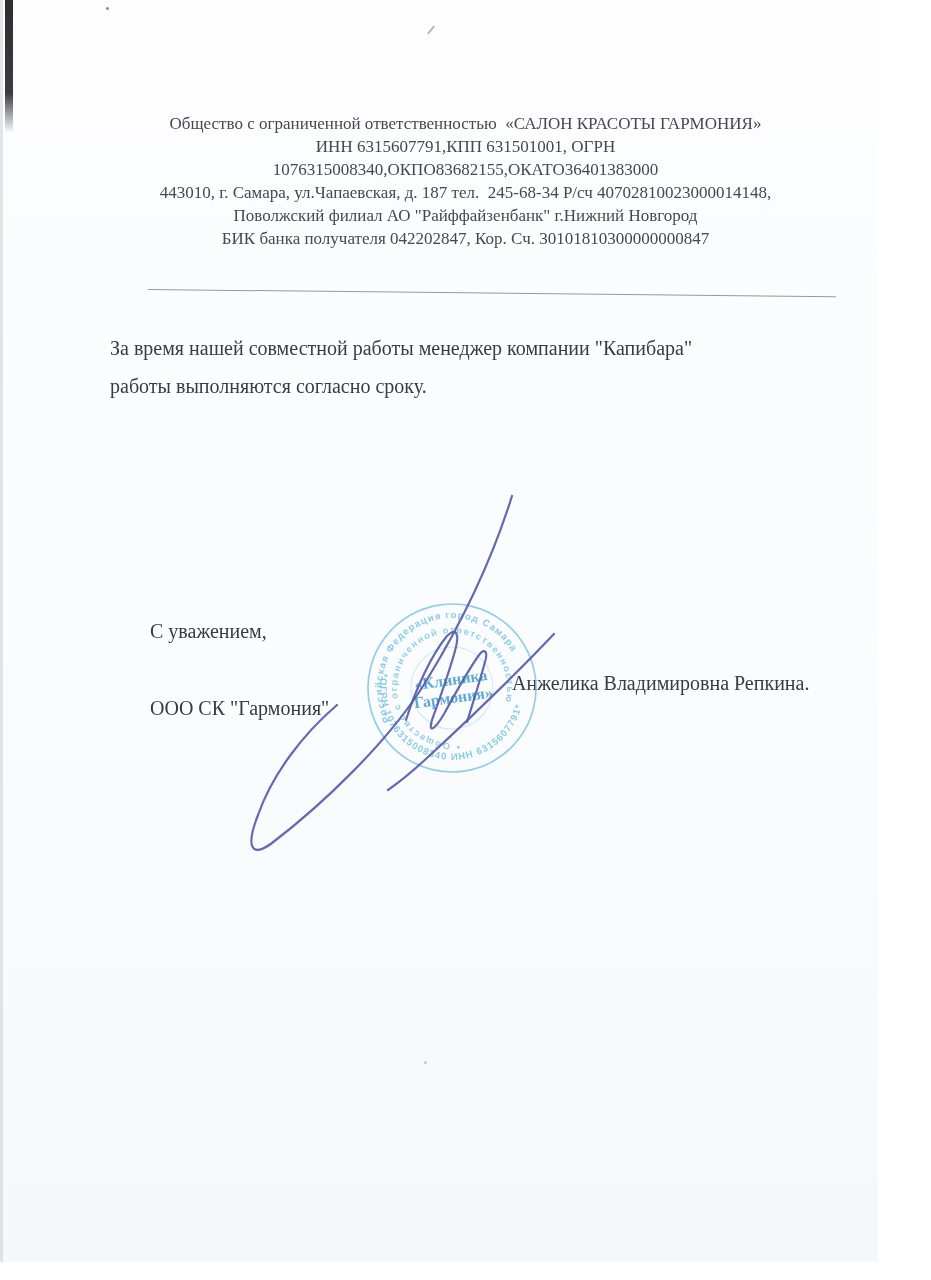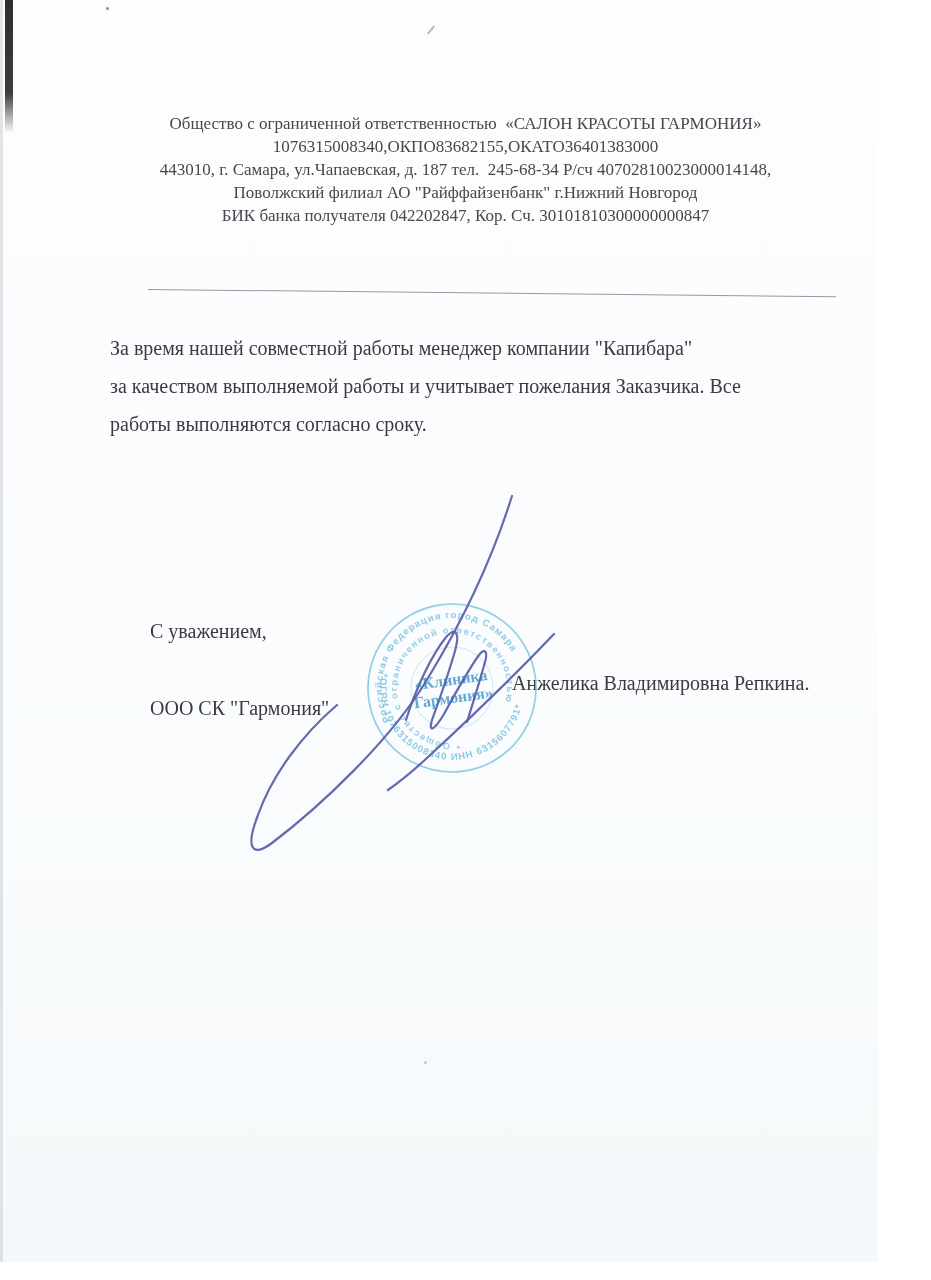--- a/index.html
+++ b/index.html
@@ -107,31 +107,31 @@
   <div class="edge-left-shadow"></div>
   <div class="edge-right-band"></div>
   <div class="edge-right-line"></div>
   <div class="edge-right-corner"></div>
   <div class="speck-1"></div>
   <div class="speck-2"></div>
   <div class="speck-3"></div>
 
   <header class="letterhead">
     <div class="lh-line">Общество с ограниченной ответственностью  «САЛОН КРАСОТЫ ГАРМОНИЯ»</div>
+    <div class="lh-line">ИНН 6315607791,КПП 631501001, ОГРН</div>
     <div class="lh-line">1076315008340,ОКПО83682155,ОКАТО36401383000</div>
     <div class="lh-line">443010, г. Самара, ул.Чапаевская, д. 187 тел.  245-68-34 Р/сч 40702810023000014148,</div>
     <div class="lh-line">Поволжский филиал АО "Райффайзенбанк" г.Нижний Новгород</div>
     <div class="lh-line">БИК банка получателя 042202847, Кор. Сч. 30101810300000000847</div>
   </header>
 
   <div class="divider"></div>
 
   <main class="letter-body">
     <div class="body-line">За время нашей совместной работы менеджер компании "Капибара"</div>
-    <div class="body-line">за качеством выполняемой работы и учитывает пожелания Заказчика. Все</div>
     <div class="body-line">работы выполняются согласно сроку.</div>
   </main>
 
   <div class="salutation">С уважением,</div>
 
   <div class="signer-title">
     <div>ООО СК "Гармония"</div>
   </div>
 
   <div class="signer-name">Анжелика Владимировна Репкина.</div>

